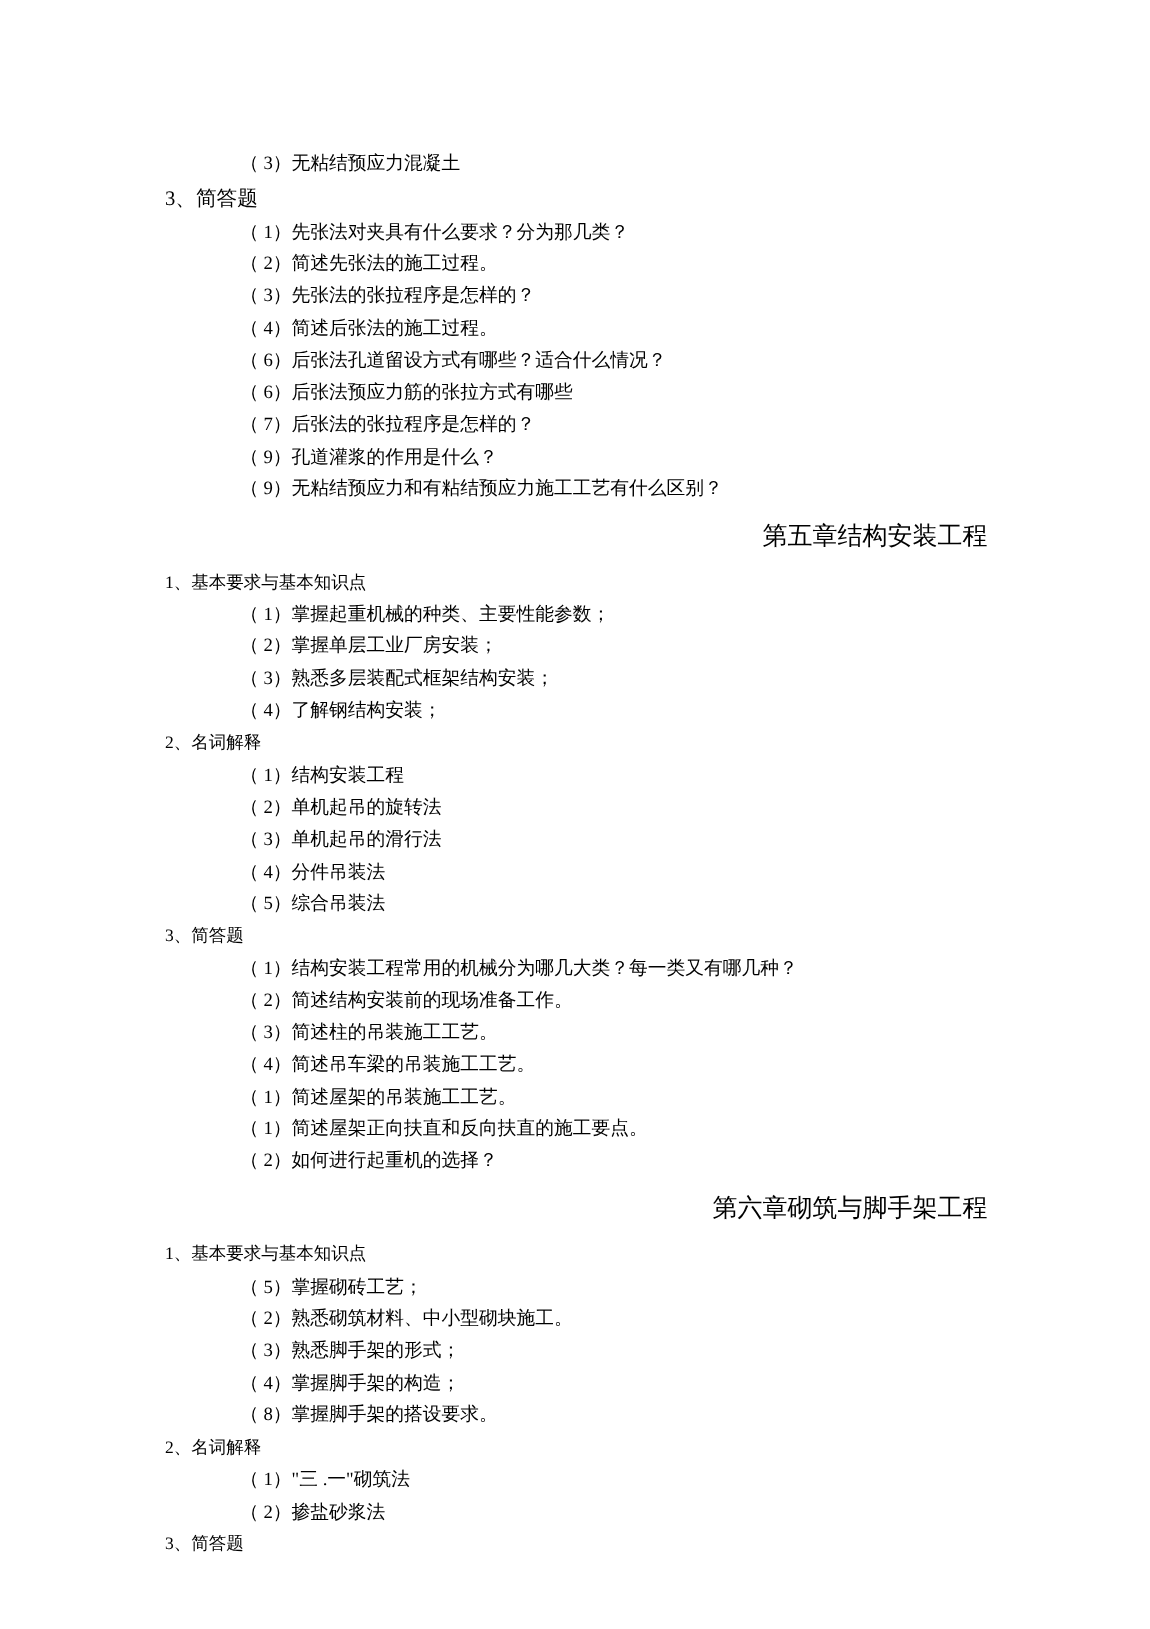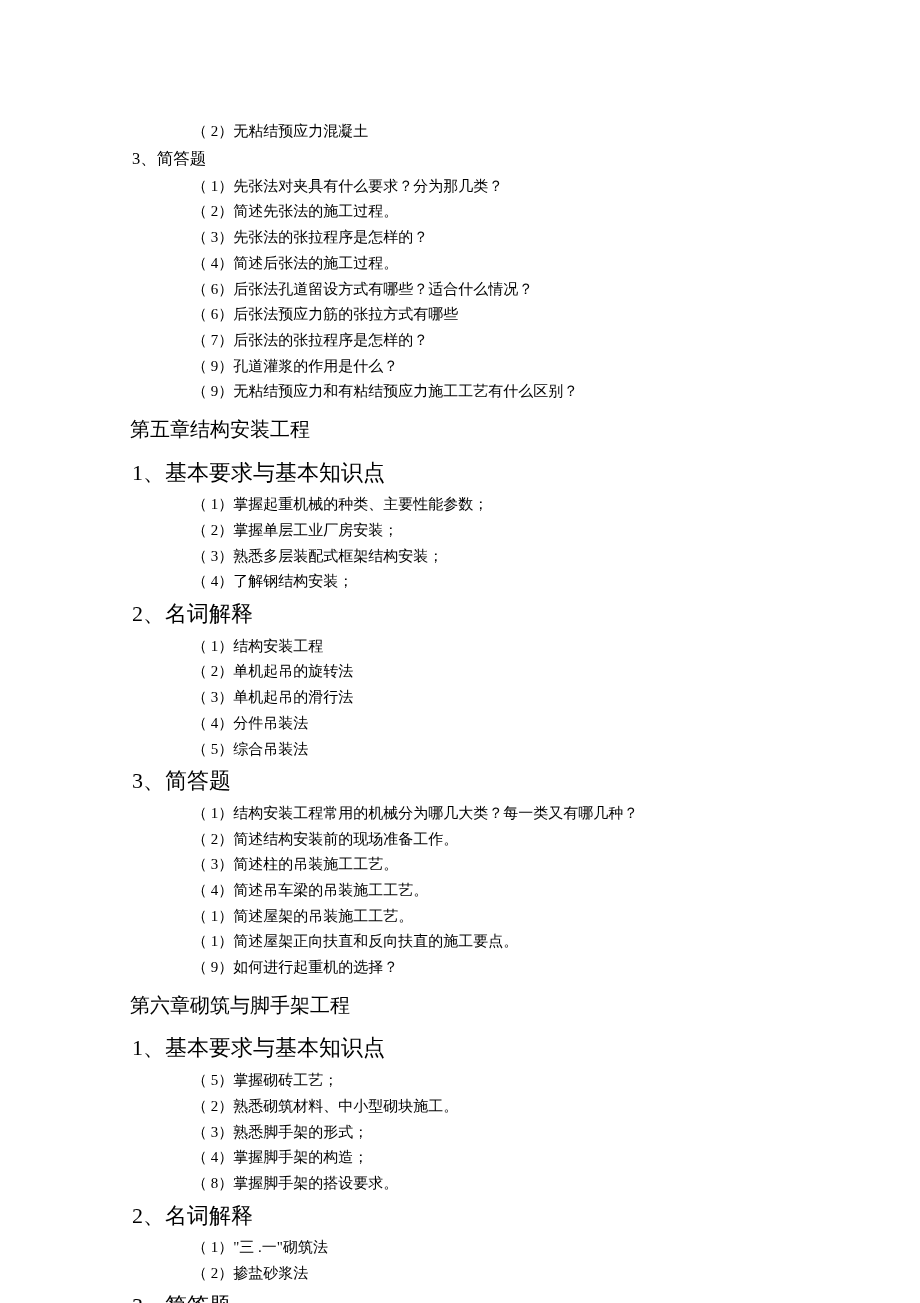--- a/index.html
+++ b/index.html
@@ -11,41 +11,41 @@
       min-height: 1303px;
       padding: 120px 130px 80px 130px;
       font-size: 15px;
       line-height: 1.58;
     }
     .item {
       padding-left: 62px;
       margin-bottom: 2px;
     }
     .section-num {
-      font-size: 22px;
+      font-size: 14px;
       margin-top: 3px;
       margin-bottom: 3px;
       padding-left: 2px;
     }
     .section-num-first {
       font-size: 16.5px;
       margin-bottom: 3px;
       padding-left: 2px;
     }
     .chapter {
       font-size: 20px;
-      text-align: left;
+      text-align: right;
       margin-top: 10px;
       margin-bottom: 10px;
     }
   </style>
 </head>
 <body>
 
-<div class="item">（ 2）无粘结预应力混凝土</div>
+<div class="item">（ 3）无粘结预应力混凝土</div>
 
 <div class="section-num-first">3、简答题</div>
 <div class="item">（ 1）先张法对夹具有什么要求？分为那几类？</div>
 <div class="item">（ 2）简述先张法的施工过程。</div>
 <div class="item">（ 3）先张法的张拉程序是怎样的？</div>
 <div class="item">（ 4）简述后张法的施工过程。</div>
 <div class="item">（ 6）后张法孔道留设方式有哪些？适合什么情况？</div>
 <div class="item">（ 6）后张法预应力筋的张拉方式有哪些</div>
 <div class="item">（ 7）后张法的张拉程序是怎样的？</div>
 <div class="item">（ 9）孔道灌浆的作用是什么？</div>
@@ -66,21 +66,21 @@
 <div class="item">（ 4）分件吊装法</div>
 <div class="item">（ 5）综合吊装法</div>
 
 <div class="section-num">3、简答题</div>
 <div class="item">（ 1）结构安装工程常用的机械分为哪几大类？每一类又有哪几种？</div>
 <div class="item">（ 2）简述结构安装前的现场准备工作。</div>
 <div class="item">（ 3）简述柱的吊装施工工艺。</div>
 <div class="item">（ 4）简述吊车梁的吊装施工工艺。</div>
 <div class="item">（ 1）简述屋架的吊装施工工艺。</div>
 <div class="item">（ 1）简述屋架正向扶直和反向扶直的施工要点。</div>
-<div class="item">（ 9）如何进行起重机的选择？</div>
+<div class="item">（ 2）如何进行起重机的选择？</div>
 
 <div class="chapter">第六章砌筑与脚手架工程</div>
 
 <div class="section-num">1、基本要求与基本知识点</div>
 <div class="item">（ 5）掌握砌砖工艺；</div>
 <div class="item">（ 2）熟悉砌筑材料、中小型砌块施工。</div>
 <div class="item">（ 3）熟悉脚手架的形式；</div>
 <div class="item">（ 4）掌握脚手架的构造；</div>
 <div class="item">（ 8）掌握脚手架的搭设要求。</div>
 

